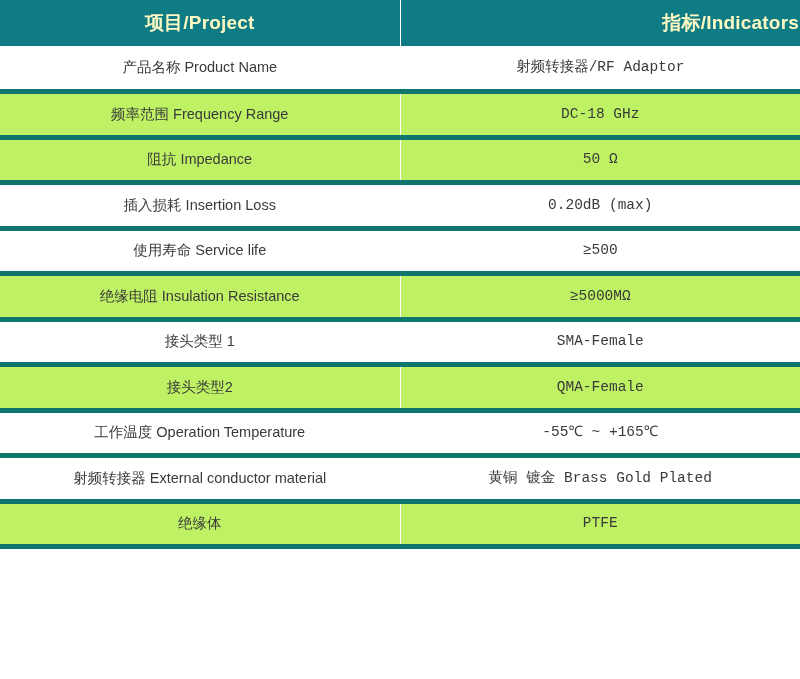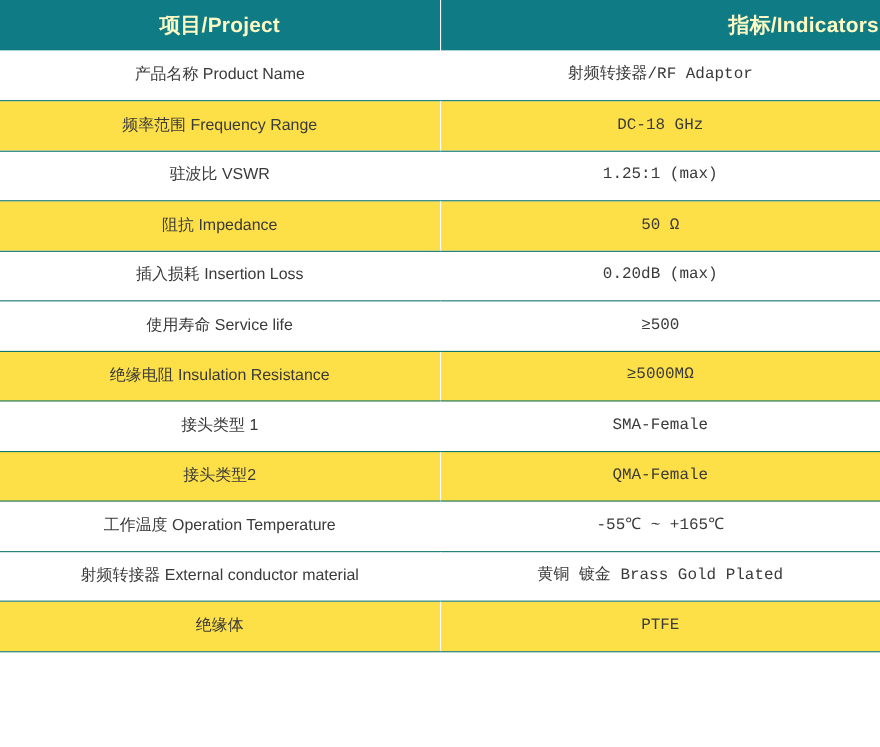--- a/index.html
+++ b/index.html
@@ -35,28 +35,28 @@
   }
   thead th:last-child { border-right: none; text-align: right; }
 
   tbody td {
     height: 45.5px;
     text-align: center;
     vertical-align: middle;
     font-size: 14.5px;
     color: #3a3a3a;
     border-right: 1px solid #ffffff;
-    border-bottom: 1px solid #0f766e;
+    border-bottom: 5px solid #0f766e;
     padding: 0 6px;
     line-height: 1.3;
   }
   tbody td:last-child { border-right: none; font-family: Liberation Mono, monospace; }
 
   tbody tr.row-light td { background: #ffffff; }
-  tbody tr.row-tint td { background: #fde047; }
+  tbody tr.row-tint td { background: #bef264; }
 </style>
 </head>
 <body>
 
 <table class="spec-table">
   <colgroup>
     <col class="col-project">
     <col class="col-indicator">
   </colgroup>
   <thead>
@@ -66,24 +66,20 @@
     </tr>
   </thead>
   <tbody id="table-body">
       <tr class="row-light">
         <td>产品名称 Product Name</td>
         <td>射频转接器/RF Adaptor</td>
       </tr>
       <tr class="row-tint">
         <td>频率范围 Frequency Range</td>
         <td>DC-18 GHz</td>
-      </tr>
-      <tr class="row-light">
-        <td>驻波比 VSWR</td>
-        <td>1.25:1 (max)</td>
       </tr>
       <tr class="row-tint">
         <td>阻抗 Impedance</td>
         <td>50 Ω</td>
       </tr>
       <tr class="row-light">
         <td>插入损耗 Insertion Loss</td>
         <td>0.20dB (max)</td>
       </tr>
       <tr class="row-light">

